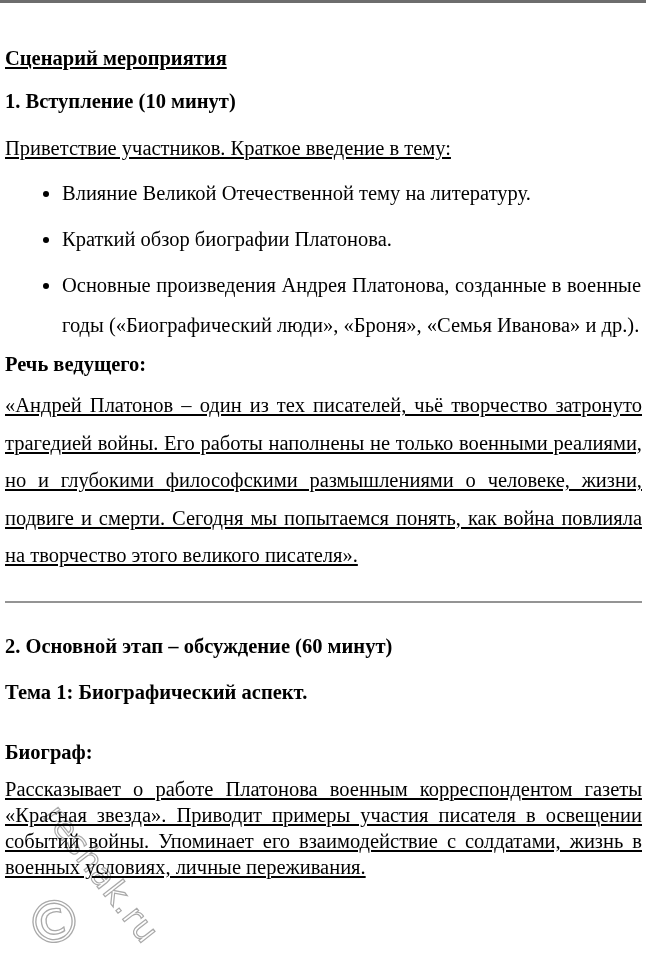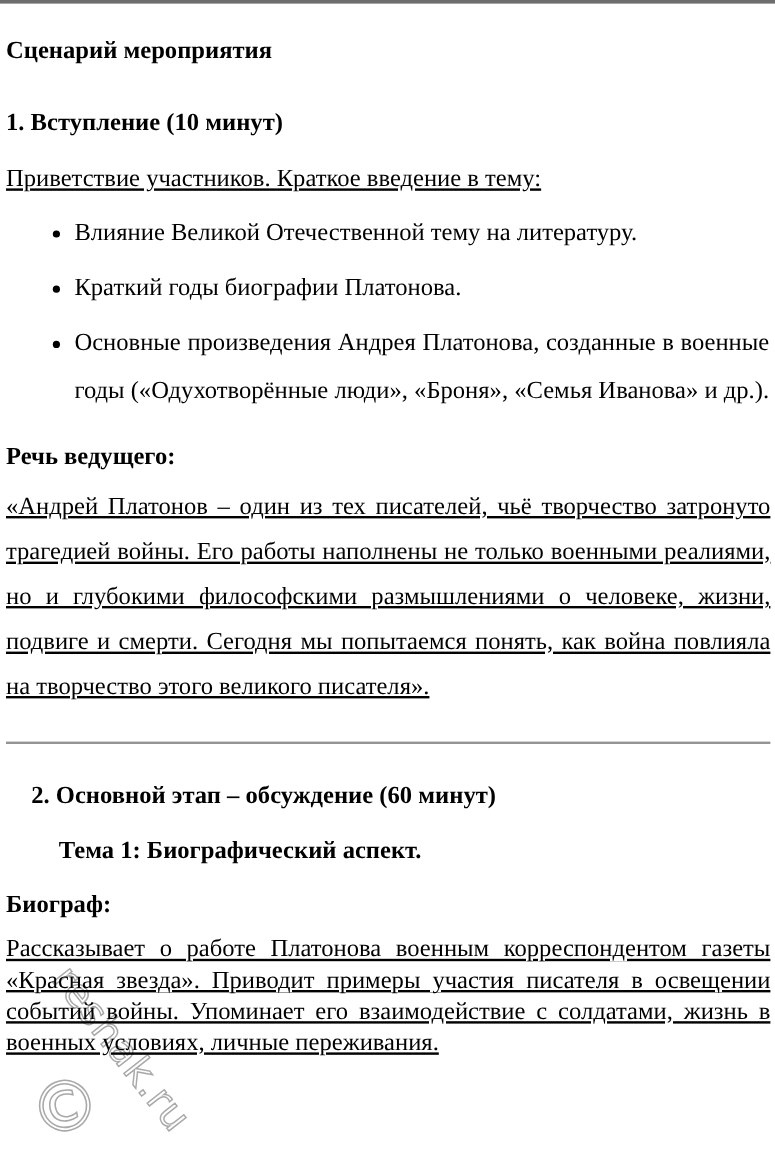--- a/index.html
+++ b/index.html
@@ -48,54 +48,54 @@
     stroke-width: 1.3px;
   }
   .content {
     position: relative;
     z-index: 1;
     padding: 23px 4px 0 5px;
   }
   .h {
     font-weight: bold;
     line-height: 38px;
-    margin-top: 22px;
+    margin-top: 5px;
   }
-  .h-first { margin-top: 0; }
+  .h-first { margin-top: 16px; text-decoration: underline; }
   .p {
     line-height: 38px;
     margin-top: 9px;
     text-align: justify;
     text-decoration: underline;
   }
   ul.bullets {
     margin: 2px 0 0 0;
     padding: 0 0 0 57px;
     list-style: disc outside;
   }
   ul.bullets li {
     line-height: 40px;
     margin-top: 6px;
     text-align: justify;
     padding-right: 1px;
   }
-  .speech-heading { margin-top: 16px; }
+  .speech-heading { margin-top: 0; }
   .speech {
     line-height: 37.5px;
     margin-top: 4px;
     text-align: justify;
   }
   .divider {
     height: 2px;
     background: #949494;
     margin-top: 26px;
   }
-  .s2h1 { margin-top: 24px; margin-left: 21px; }
-  .s2h2 { margin-top: 8px; margin-left: 44px; }
-  .s2h3 { margin-top: 7px; }
+  .s2h1 { margin-top: 24px; }
+  .s2h2 { margin-top: 8px; }
+  .s2h3 { margin-top: 22px; }
   .lastp {
     line-height: 26px;
     margin-top: 5px;
     text-align: justify;
   }
 </style>
 </head>
 <body>
 
 <div class="page">
@@ -111,22 +111,22 @@
 
     <div class="h h-first">Сценарий мероприятия</div>
 
     <div class="h">1. Вступление (10 минут)</div>
 
 
     <div class="p">Приветствие участников. Краткое введение в тему:</div>
 
     <ul class="bullets">
       <li>Влияние Великой Отечественной тему на литературу.</li>
-      <li>Краткий годы биографии Платонова.</li>
-      <li>Основные произведения Андрея Платонова, созданные в военные годы («Одухотворённые люди», «Броня», «Семья Иванова» и др.).</li>
+      <li>Краткий обзор биографии Платонова.</li>
+      <li>Основные произведения Андрея Платонова, созданные в военные годы («Биографический люди», «Броня», «Семья Иванова» и др.).</li>
     </ul>
 
     <div class="h speech-heading">Речь ведущего:</div>
 
     <div class="p speech">«Андрей Платонов – один из тех писателей, чьё творчество затронуто трагедией войны. Его работы наполнены не только военными реалиями, но и глубокими философскими размышлениями о человеке, жизни, подвиге и смерти. Сегодня мы попытаемся понять, как война повлияла на творчество этого великого писателя».</div>
 
     <div class="divider"></div>
 
     <div class="h s2h1">2. Основной этап – обсуждение (60 минут)</div>
 

